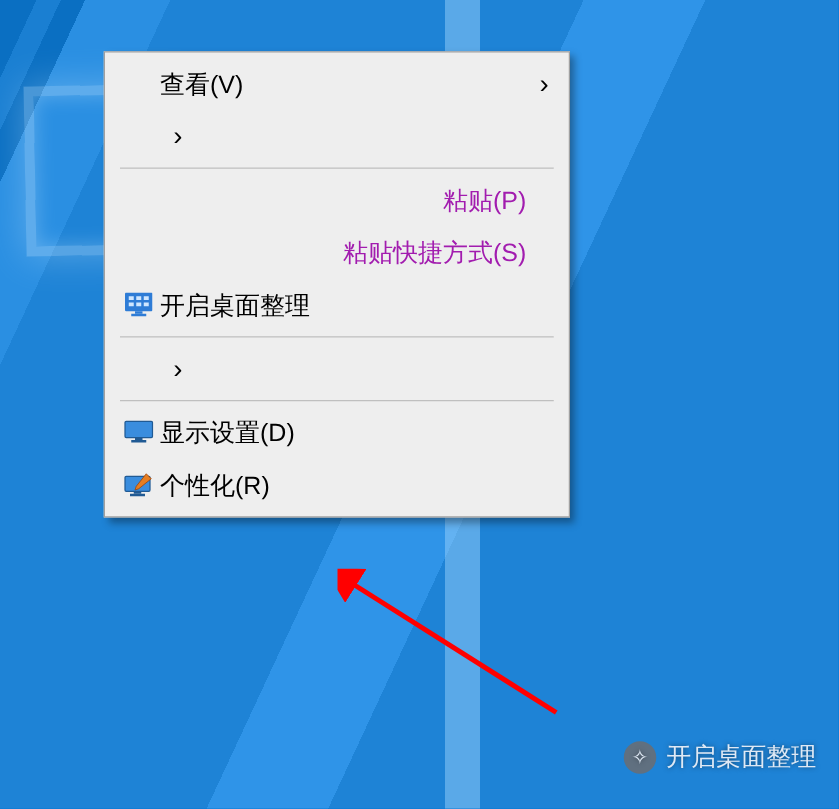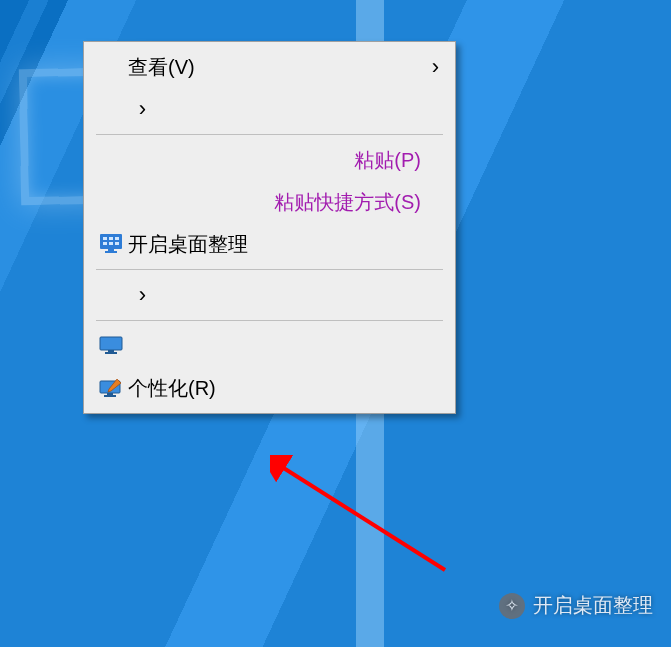--- a/index.html
+++ b/index.html
@@ -145,20 +145,21 @@
     </div>
     <div class="separator"></div>
     <div class="menu-item">
       <span class="icon-slot">
         <svg width="24" height="20">
           <rect x="1" y="1" width="22" height="13" rx="1" fill="#3a8dde" stroke="#205a94"></rect>
           <rect x="9" y="14" width="6" height="2" fill="#205a94"></rect>
           <rect x="6" y="16" width="12" height="2" fill="#205a94"></rect>
         </svg>
       </span>
+      <span class="label">显示设置(D)</span>
       <span class="arrow"></span>
     </div>
     <div class="menu-item">
       <span class="icon-slot">
         <svg width="24" height="20">
           <rect x="1" y="3" width="20" height="12" rx="1" fill="#3a8dde" stroke="#205a94"></rect>
           <rect x="8" y="15" width="6" height="2" fill="#205a94"></rect>
           <rect x="5" y="17" width="12" height="2" fill="#205a94"></rect>
           <path d="M18 1 L22 5 L12 13 L9 14 L10 11 Z" fill="#e67e22" stroke="#a04000" stroke-width="0.6"></path>
         </svg>

